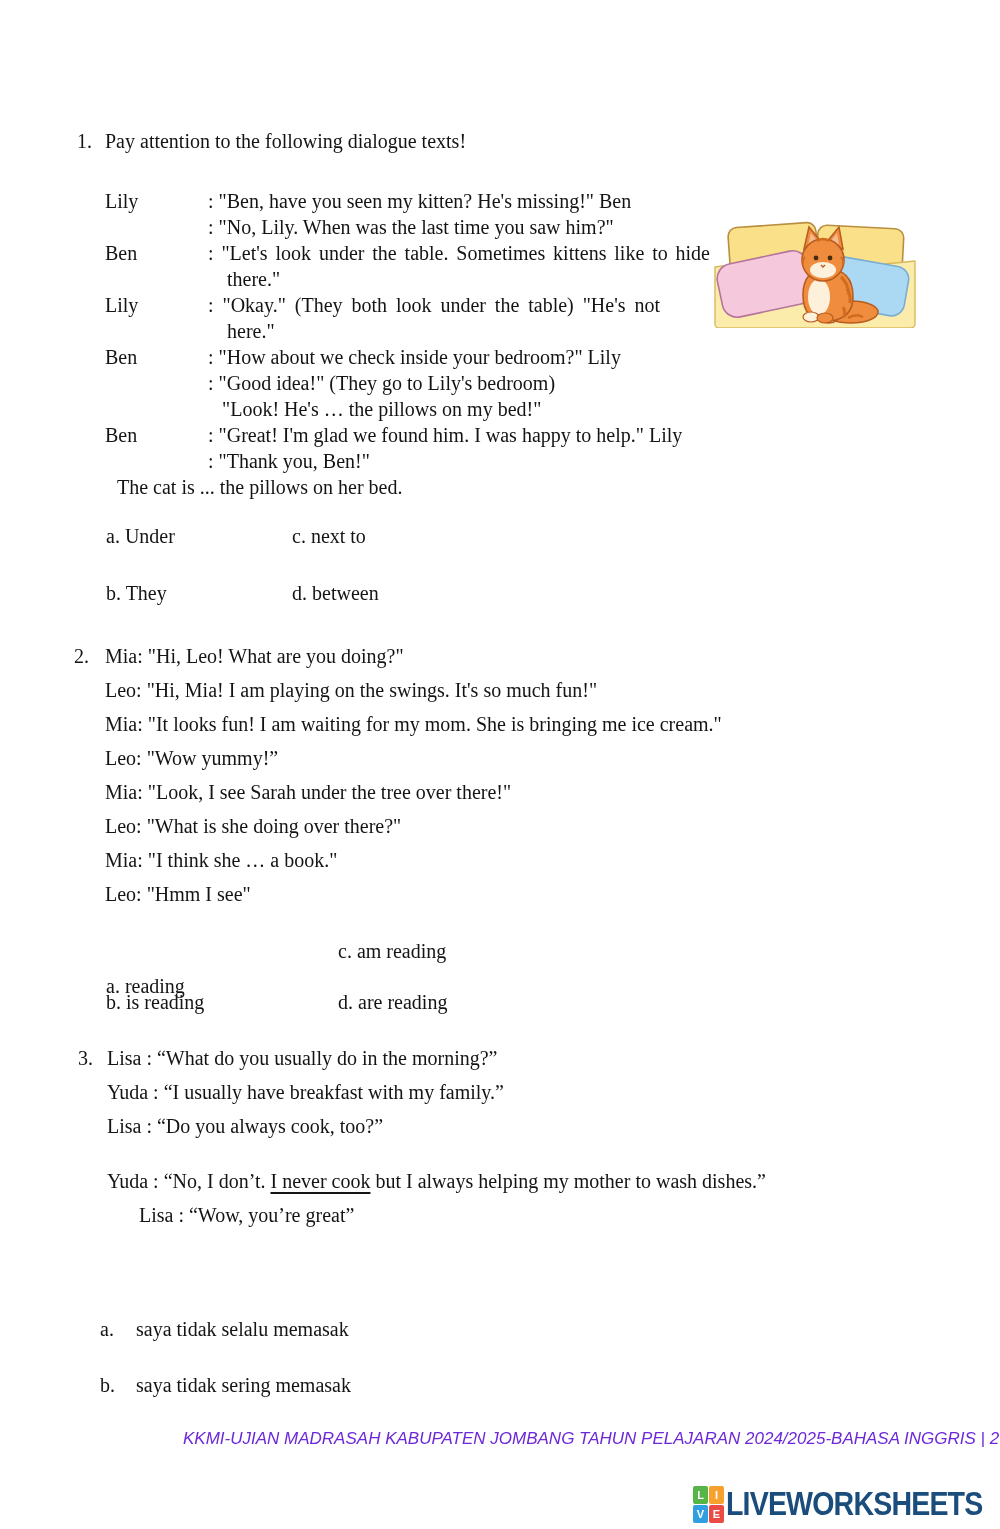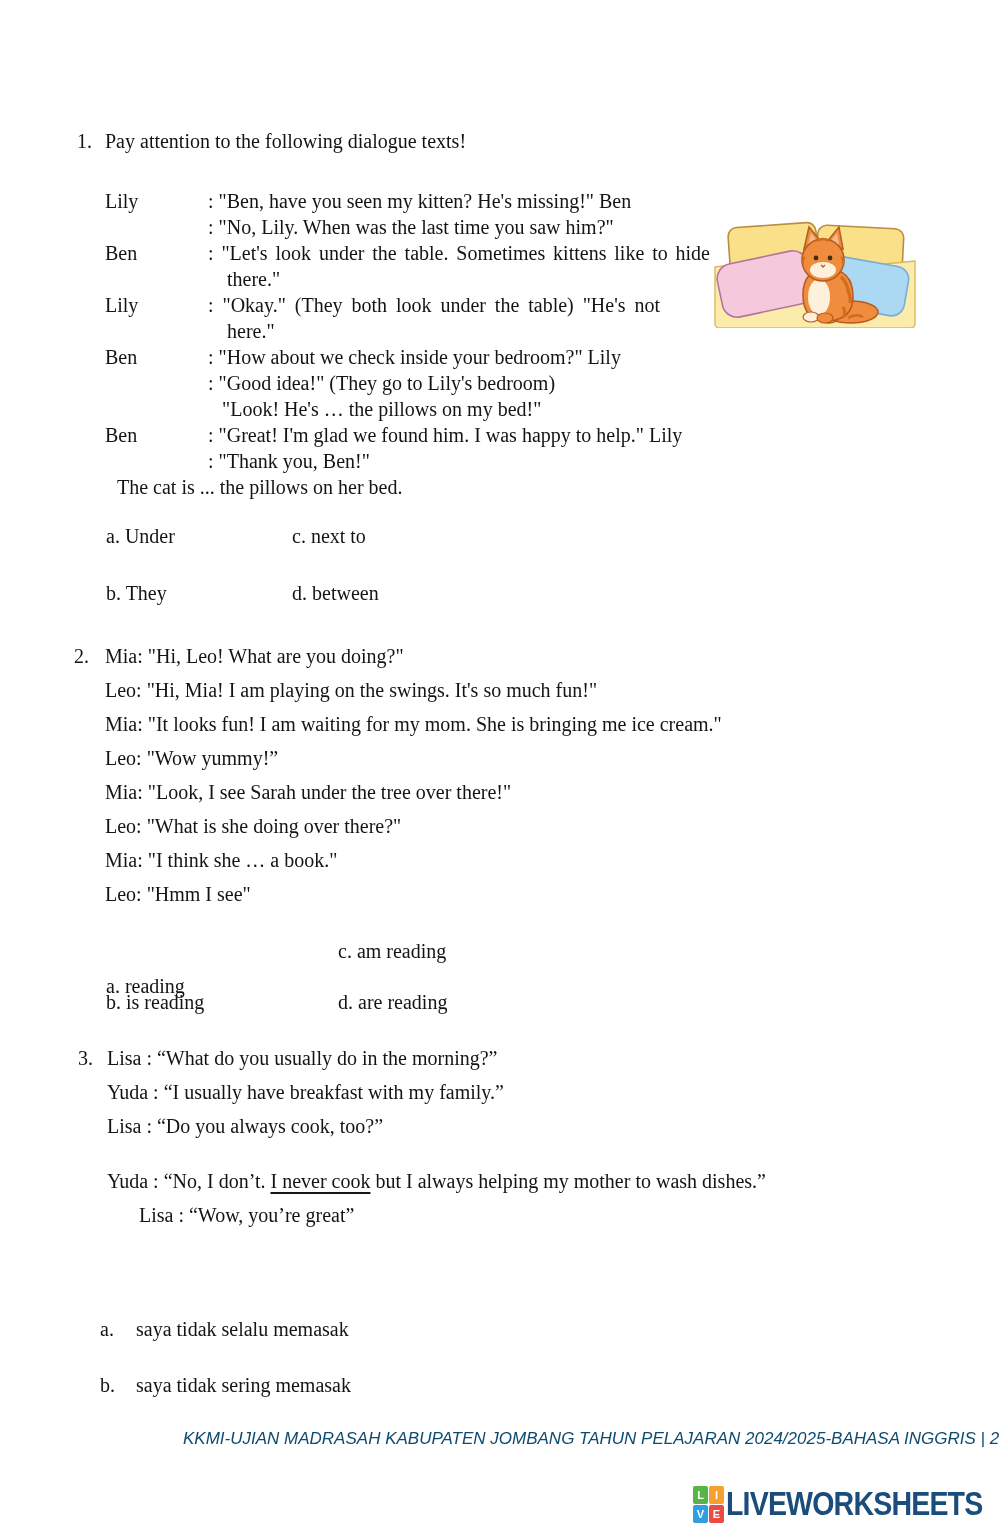--- a/index.html
+++ b/index.html
@@ -12,21 +12,21 @@
   .spk{display:inline-block;width:103px;vertical-align:top;}
   .txt{display:inline-block;vertical-align:top;}
   .jw502{width:502px;text-align:justify;text-align-last:justify;white-space:normal;}
   .jw452{width:452px;text-align:justify;text-align-last:justify;white-space:normal;}
   .ind19{padding-left:19px;}
   .ind14{padding-left:14px;}
   .opt{font-size:20px;line-height:24px;white-space:nowrap;}
   .u{text-decoration:underline;text-underline-offset:4px;}
   .q3opt-label{display:inline-block;width:36px;}
   .footer{font-family:"Liberation Sans","DejaVu Sans",sans-serif;font-style:italic;
-          font-size:17px;color:#0c4a6e;white-space:nowrap;}
+          font-size:17px;color:#6d28d9;white-space:nowrap;}
   .logo{display:flex;align-items:flex-start;gap:2px;}
   .logo-grid{display:grid;grid-template-columns:15px 15px;grid-template-rows:18px 18px;gap:1px;margin-top:2px;}
   .logo-sq{display:flex;align-items:center;justify-content:center;border-radius:2px;
            font-family:"Liberation Sans",sans-serif;font-weight:bold;font-size:11px;color:#fff;}
   .sq-l{background:#56b546;}
   .sq-i{background:#f6a02d;}
   .sq-v{background:#2f9fe0;}
   .sq-e{background:#ea4b42;}
   .logo-word{font-family:"Liberation Sans","DejaVu Sans",sans-serif;font-weight:bold;
              font-size:34px;line-height:38px;color:#1b4d7c;letter-spacing:-1px;

